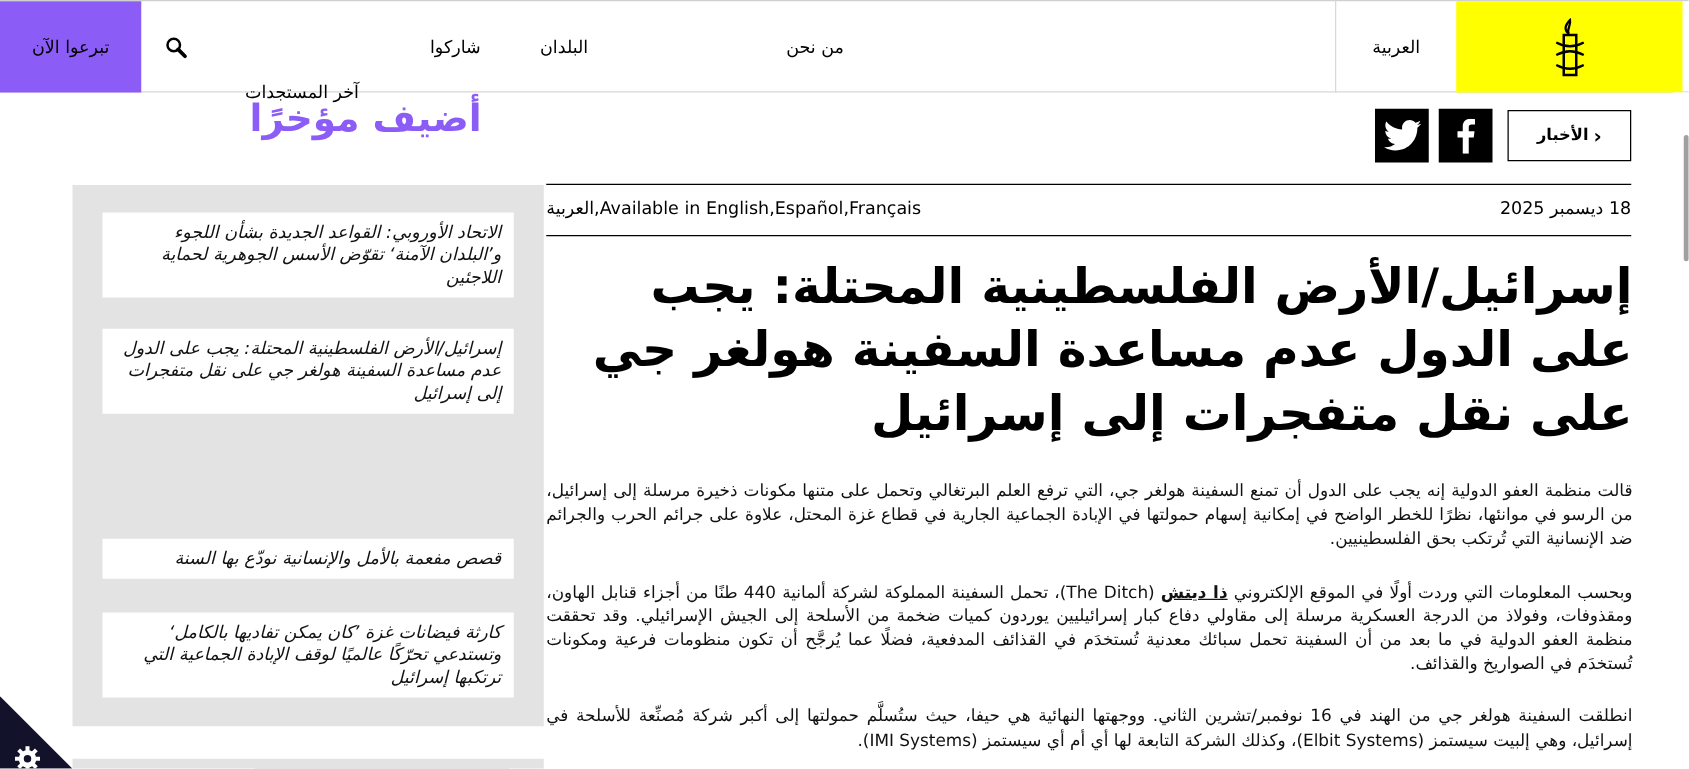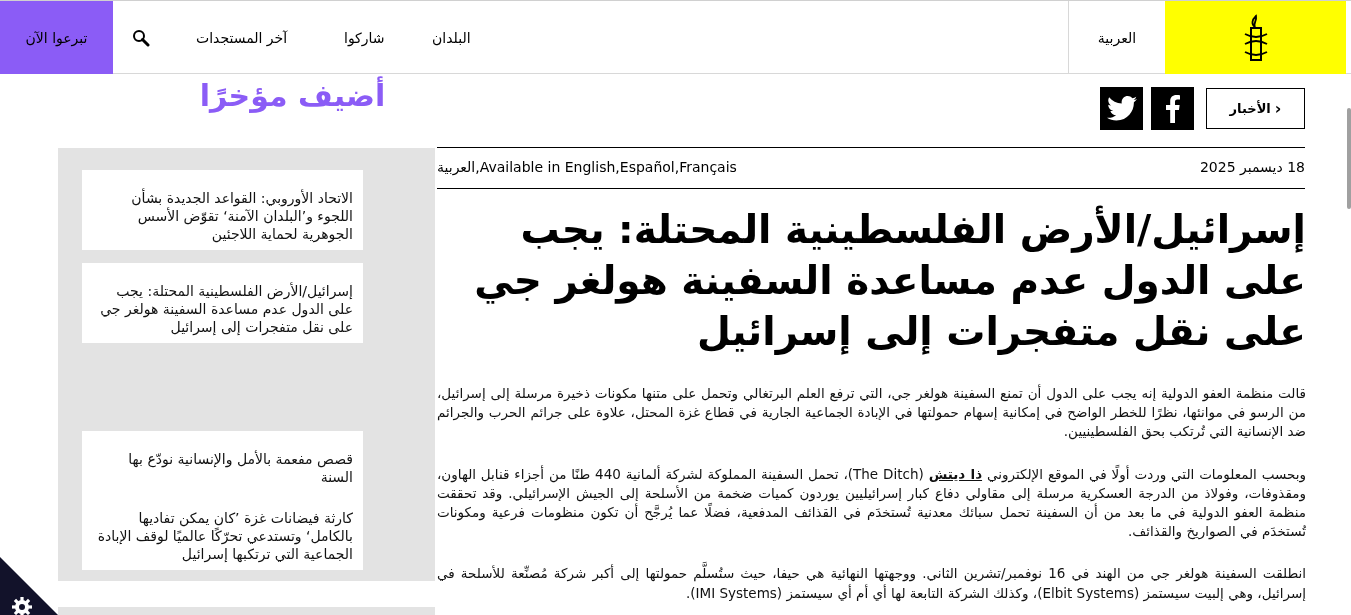--- a/index.html
+++ b/index.html
@@ -91,22 +91,22 @@
 
   
   .sidebar-heading {
     position: absolute; left: 150px; top: 78px; width: 285px; text-align: center; direction: rtl;
     font-size: 30px; font-weight: bold; color: #8b5cf6;
   }
   .sidebar {
     position: absolute; left: 58px; top: 148px; width: 377px; height: 433px; background: #e3e3e3;
   }
   .sidebar-card {
-    position: absolute; left: 24px; width: 281px; background: #fff; padding: 19px 10px 7px 10px;
-    direction: rtl; text-align: right; font-size: 14px; line-height: 18px; color: #111; cursor: pointer;
+    position: absolute; left: 24px; width: 329px; background: #fff; padding: 7px 10px 7px 10px;
+    direction: rtl; text-align: right; font-size: 14px; line-height: 18px; color: #111; cursor: pointer; font-style: italic;
   }
   .sidebar-foot {
     position: absolute; left: 58px; top: 607px; width: 377px; height: 8px; background: #e3e3e3;
   }
 
   
   .cookie-corner {
     position: absolute; left: 0; top: 557px; width: 58px; height: 58px; cursor: pointer;
   }
 </style>
@@ -116,23 +116,24 @@
 <div class="header">
   <a class="donate">تبرعوا الآن</a>
 
   <div class="search-btn">
     <svg width="18" height="18" viewBox="0 0 18 18">
       <circle cx="7" cy="7" r="5" fill="none" stroke="#000" stroke-width="2"></circle>
       <line x1="10.5" y1="10.5" x2="16" y2="16" stroke="#000" stroke-width="3" stroke-linecap="round"></line>
     </svg>
   </div>
 
-  <div class="nav-item" style="left:196px;">آخر المستجدات</div>
+  <div class="nav-item" style="left:196px;margin-top:36px;">آخر المستجدات</div>
   <div class="nav-item" style="left:344px;">شاركوا</div>
   <div class="nav-item" style="left:432px;">البلدان</div>
+  <div class="nav-item" style="left:629px;">من نحن</div>
 
   <div class="lang-sep"></div>
   <div class="lang-select">العربية</div>
 
   <div class="logo">
     <svg width="28" height="48" viewBox="0 0 28 48">
       <path d="M14 2 C10 6, 9 10, 13 13 C11 9, 15 7, 14 2 Z" fill="none" stroke="#000" stroke-width="1.8"></path>
       <rect x="9" y="14" width="10" height="32" fill="none" stroke="#000" stroke-width="2"></rect>
       <path d="M3 20 Q14 26 25 20" fill="none" stroke="#000" stroke-width="1.8"></path>
       <path d="M3 30 Q14 24 25 30" fill="none" stroke="#000" stroke-width="1.8"></path>

